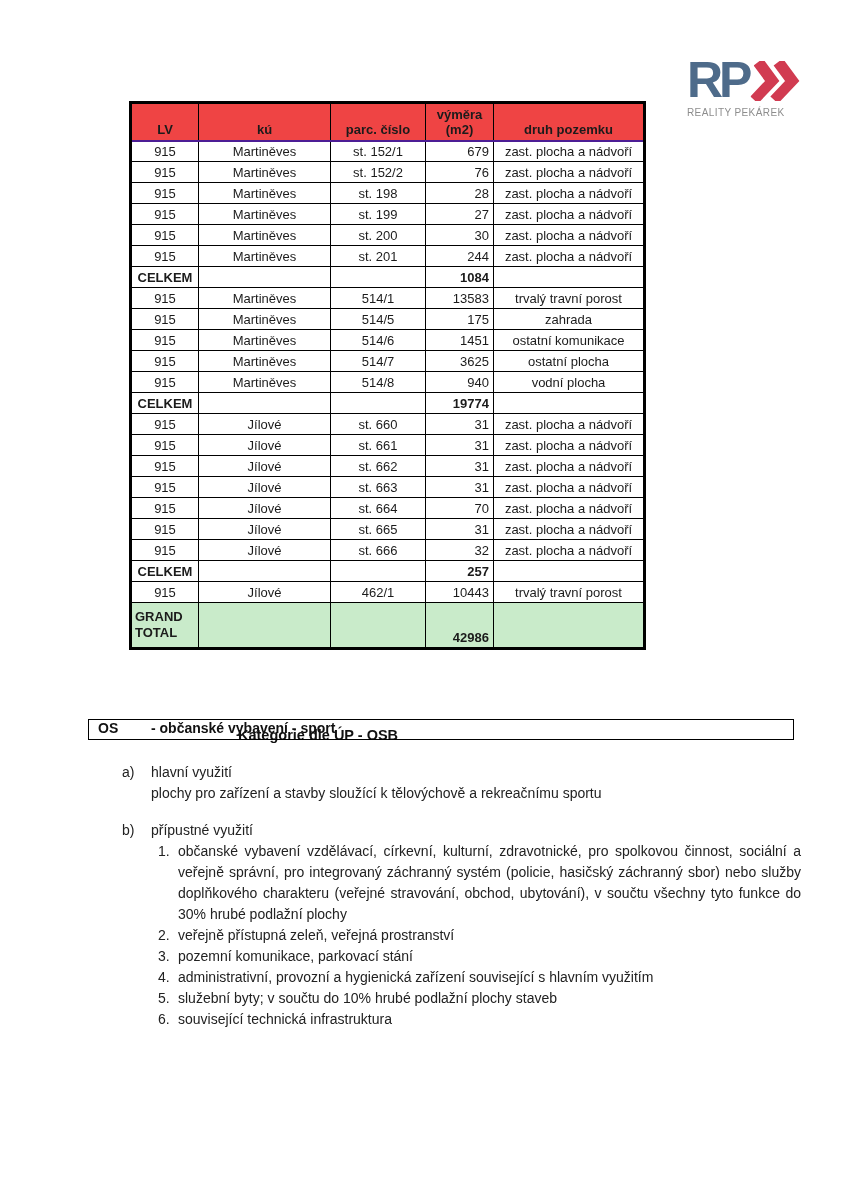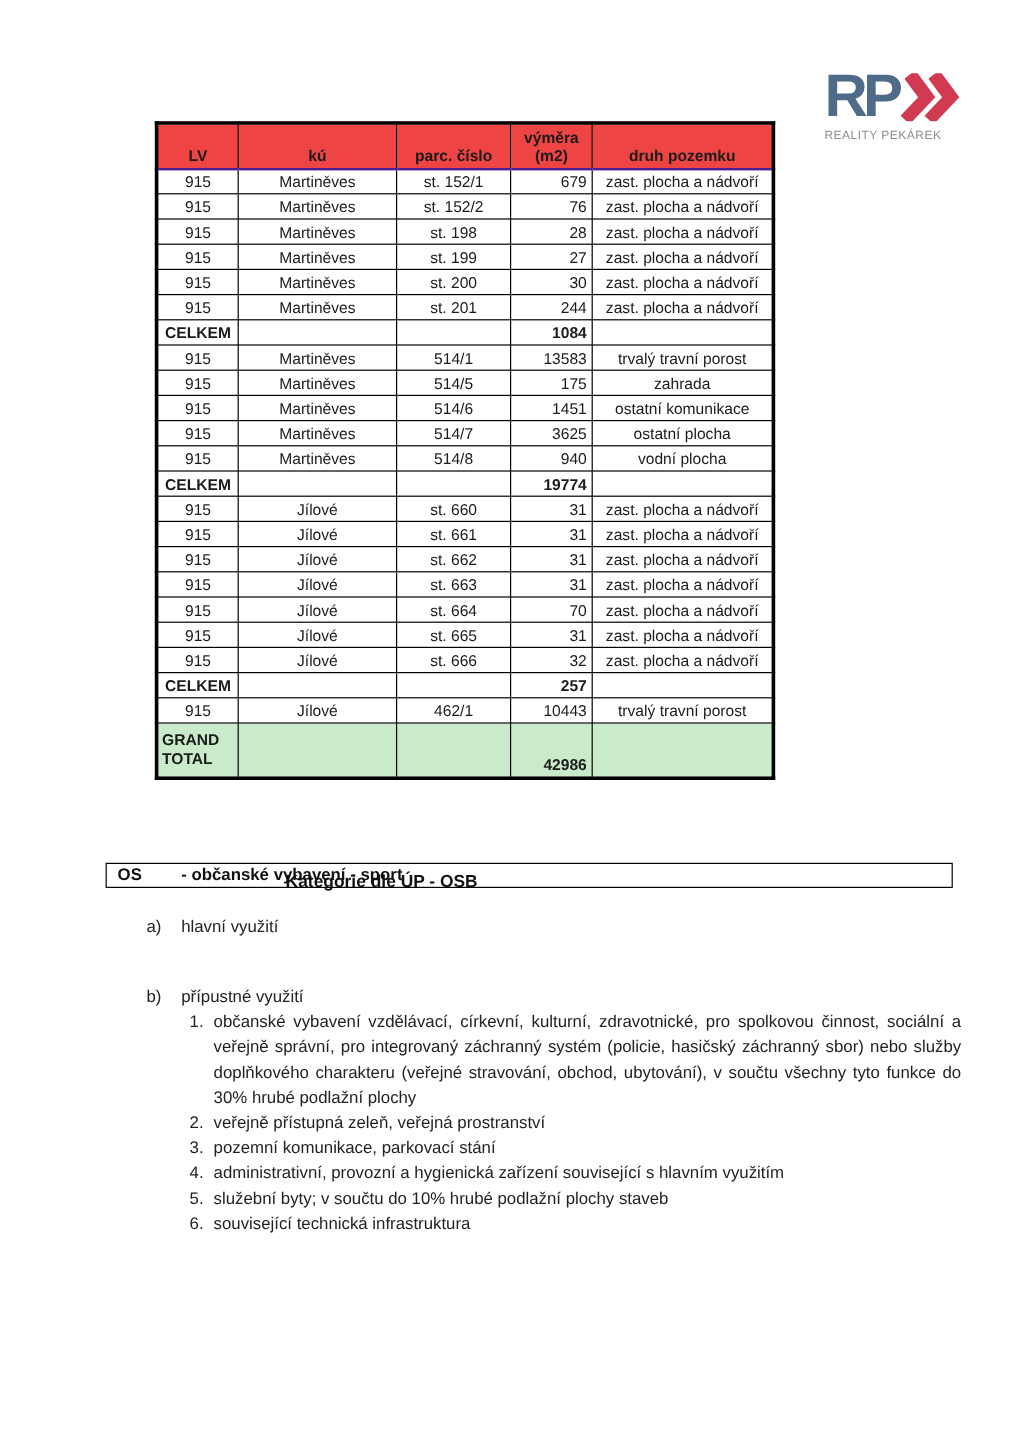--- a/index.html
+++ b/index.html
@@ -325,20 +325,21 @@
 
   <div class="os-box">
     <span class="os-code">OS</span>
     <span class="os-label">- občanské vybavení - sport</span>
   </div>
 
   <div class="section section-a">
     <span class="marker">a)</span>
     <span class="sec-body">
       <div>hlavní využití</div>
+      <div>plochy pro zařízení a stavby sloužící k tělovýchově a rekreačnímu sportu</div>
     </span>
   </div>
 
   <div class="section section-b">
     <span class="marker">b)</span>
     <span class="sec-body">
       <div>přípustné využití</div>
       <div class="list">
           <div class="list-item">
             <span class="li-num">1.</span>

